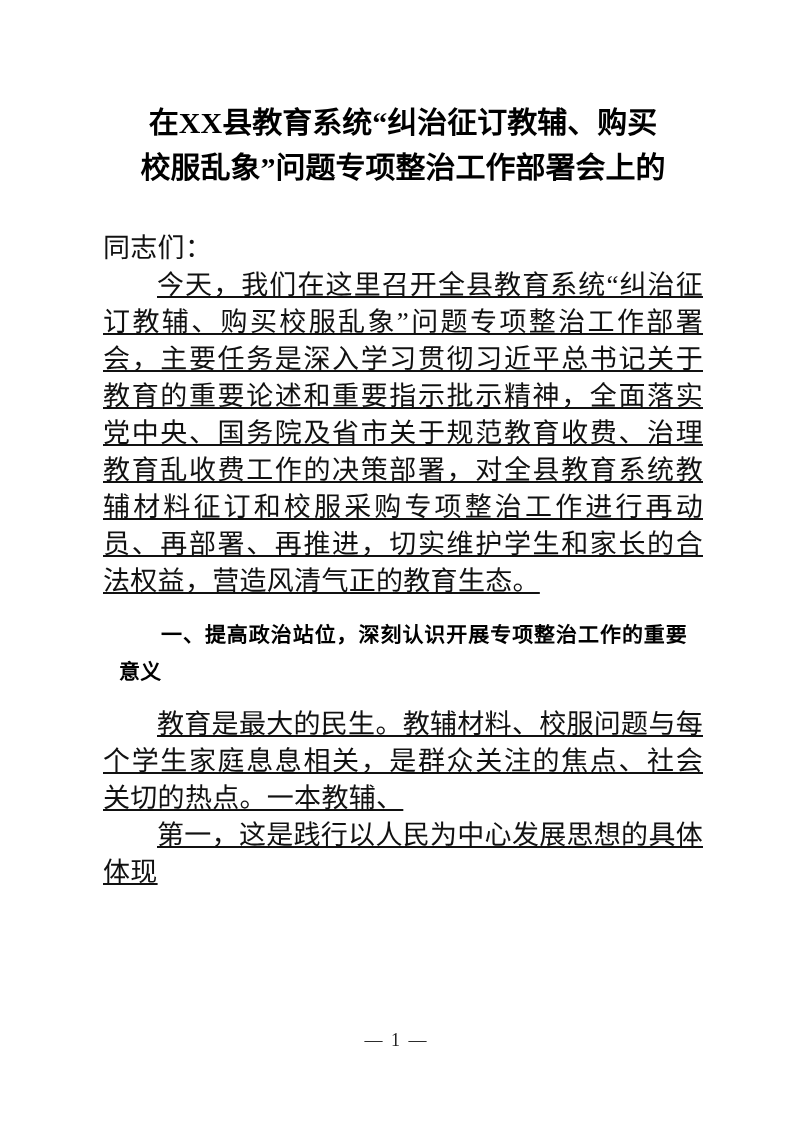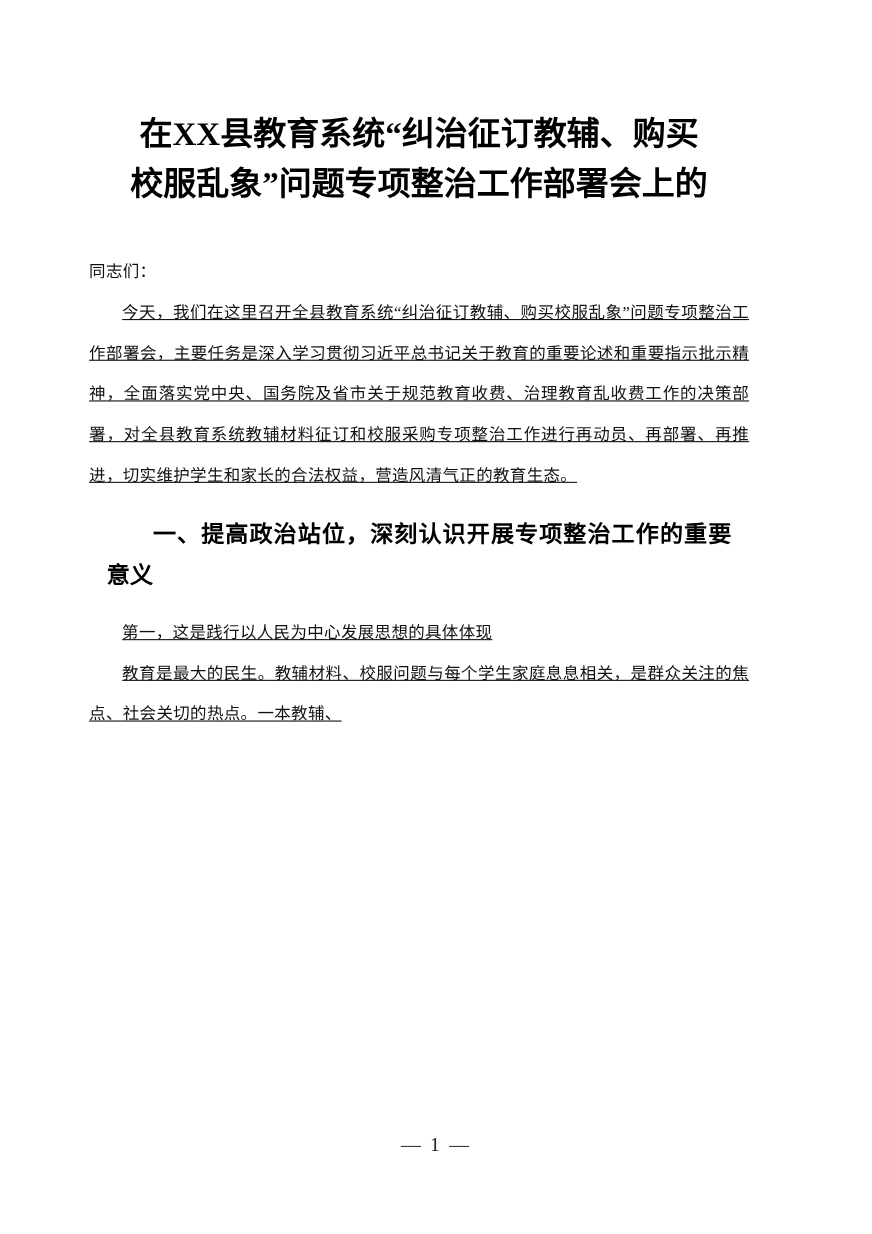--- a/index.html
+++ b/index.html
@@ -19,21 +19,21 @@
     width: 793px;
     height: 1122px;
     margin: 0 auto;
     background: #ffffff;
     box-sizing: border-box;
     overflow: hidden;
   }
 
   .content {
     position: absolute;
-    left: 81px;
+    left: 103px;
     top: 100px;
     width: 600px;
   }
 
   
   .doc-title {
     font-family: "Liberation Serif", "DejaVu Serif", serif;
     font-weight: bold;
     font-size: 30px;
     line-height: 45px;
@@ -53,21 +53,21 @@
     text-align: center;
   }
 
   
   .body-block {
     margin-top: 40px;
   }
 
   p.para {
     font-family: "Liberation Serif", "DejaVu Serif", serif;
-    font-size: 15px;
+    font-size: 27px;
     line-height: 37px;
     margin: 0;
     padding: 0;
     text-align: justify;
     text-justify: inter-ideograph;
     letter-spacing: 0.3px;
     color: #111111;
   }
 
   p.para.indent {
@@ -122,22 +122,22 @@
     <div class="body-block">
 
       <p class="para noindent">同志们：</p>
 
       <p class="para indent">今天，我们在这里召开全县教育系统“纠治征订教辅、购买校服乱象”问题专项整治工作部署会，主要任务是深入学习贯彻习近平总书记关于教育的重要论述和重要指示批示精神，全面落实党中央、国务院及省市关于规范教育收费、治理教育乱收费工作的决策部署，对全县教育系统教辅材料征订和校服采购专项整治工作进行再动员、再部署、再推进，切实维护学生和家长的合法权益，营造风清气正的教育生态。</p>
 
 
       <p class="section-heading">一、提高政治站位，深刻认识开展专项整治工作的重要意义</p>
 
 
+      <p class="para indent">教育是最大的民生。教辅材料、校服问题与每个学生家庭息息相关，是群众关注的焦点、社会关切的热点。一本教辅、</p>
+
       <p class="para indent">第一，这是践行以人民为中心发展思想的具体体现</p>
-
-      <p class="para indent">教育是最大的民生。教辅材料、校服问题与每个学生家庭息息相关，是群众关注的焦点、社会关切的热点。一本教辅、</p>
 
     </div>
   </div>
 
   <div class="page-footer">— 1 —</div>
 
 </div>
 
 </body></html>

